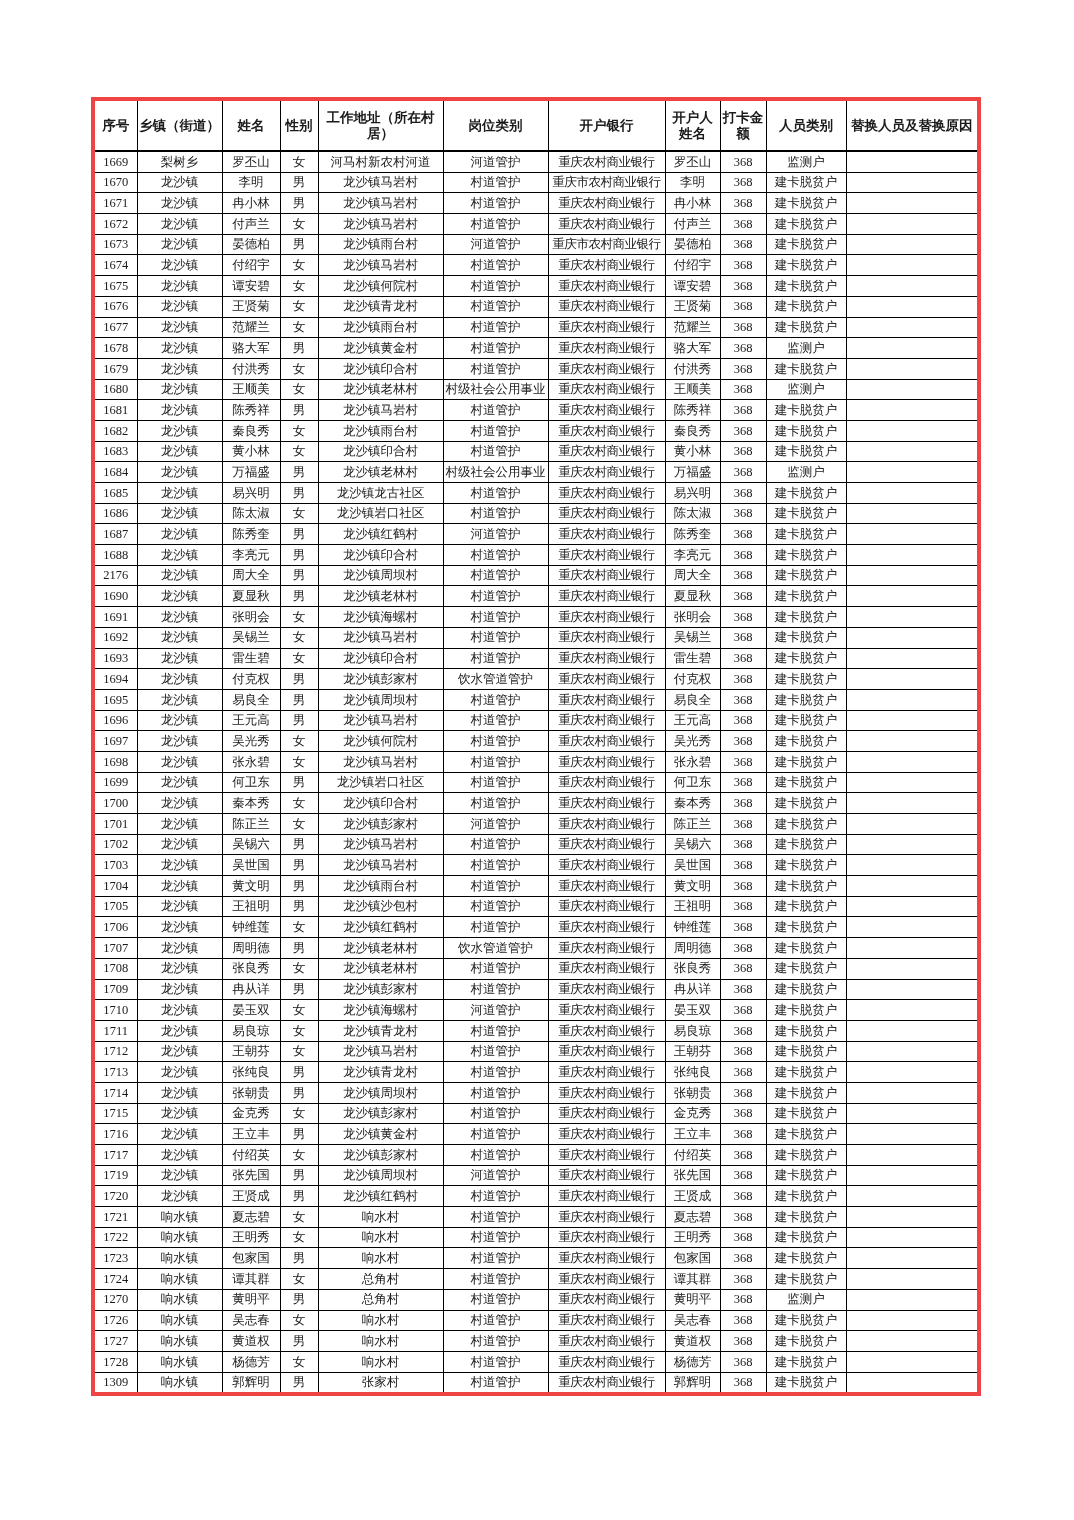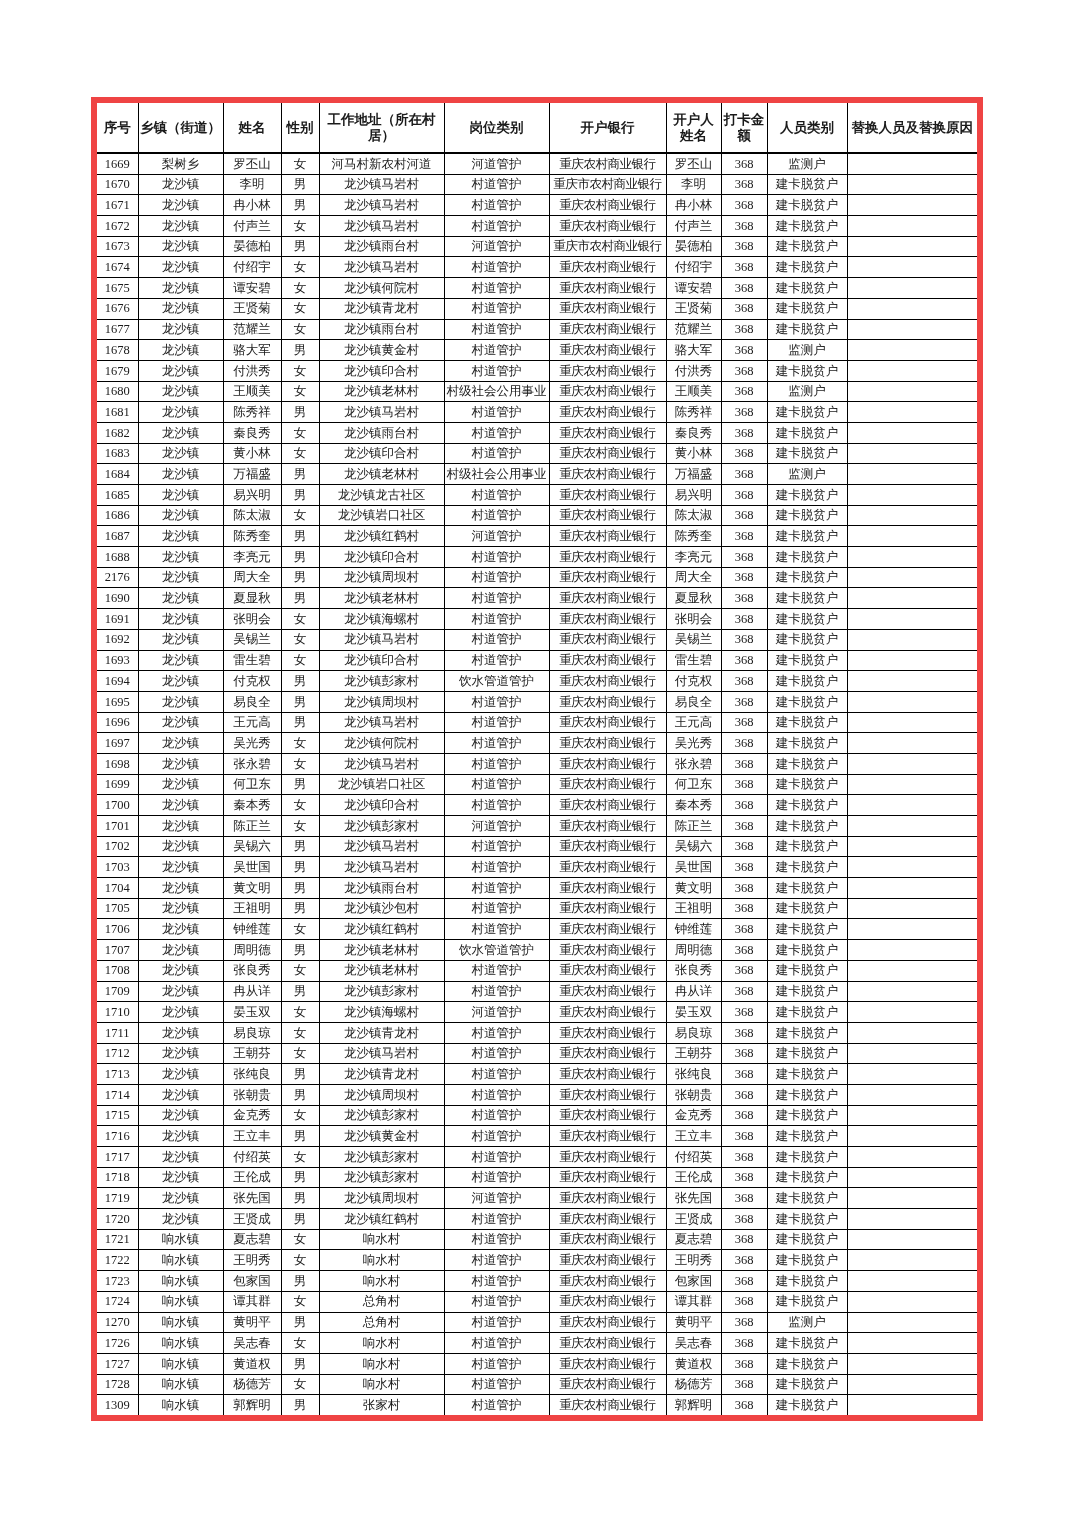--- a/index.html
+++ b/index.html
@@ -12,21 +12,21 @@
   }
   .sheet{
     position:absolute;
     left:91px; top:97px;
     width:886px;
   }
   table.roster{
     border-collapse:collapse;
     table-layout:fixed;
     width:886px;
-    border:6px solid #ef4444;
+    border:4px solid #ef4444;
   }
   table.roster th, table.roster td{
     border:1px solid #000;
     padding:0 1px;
     text-align:center;
     vertical-align:middle;
     overflow:hidden;
     white-space:normal;
     line-height:1.15;
   }
@@ -722,33 +722,20 @@
           <td>女</td>
           <td>龙沙镇彭家村</td>
           <td>村道管护</td>
           <td class="bank">重庆农村商业银行</td>
           <td>付绍英</td>
           <td>368</td>
           <td>建卡脱贫户</td>
           <td></td>
         </tr>
         <tr>
-          <td>1718</td>
-          <td>龙沙镇</td>
-          <td>王伦成</td>
-          <td>男</td>
-          <td>龙沙镇彭家村</td>
-          <td>村道管护</td>
-          <td class="bank">重庆农村商业银行</td>
-          <td>王伦成</td>
-          <td>368</td>
-          <td>建卡脱贫户</td>
-          <td></td>
-        </tr>
-        <tr>
           <td>1719</td>
           <td>龙沙镇</td>
           <td>张先国</td>
           <td>男</td>
           <td>龙沙镇周坝村</td>
           <td>河道管护</td>
           <td class="bank">重庆农村商业银行</td>
           <td>张先国</td>
           <td>368</td>
           <td>建卡脱贫户</td>

